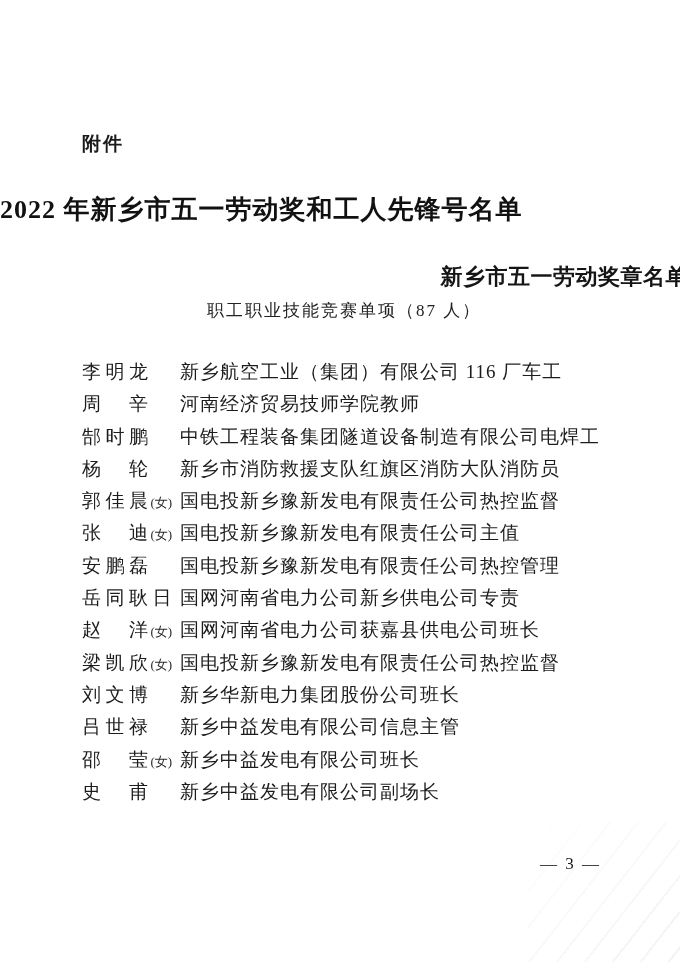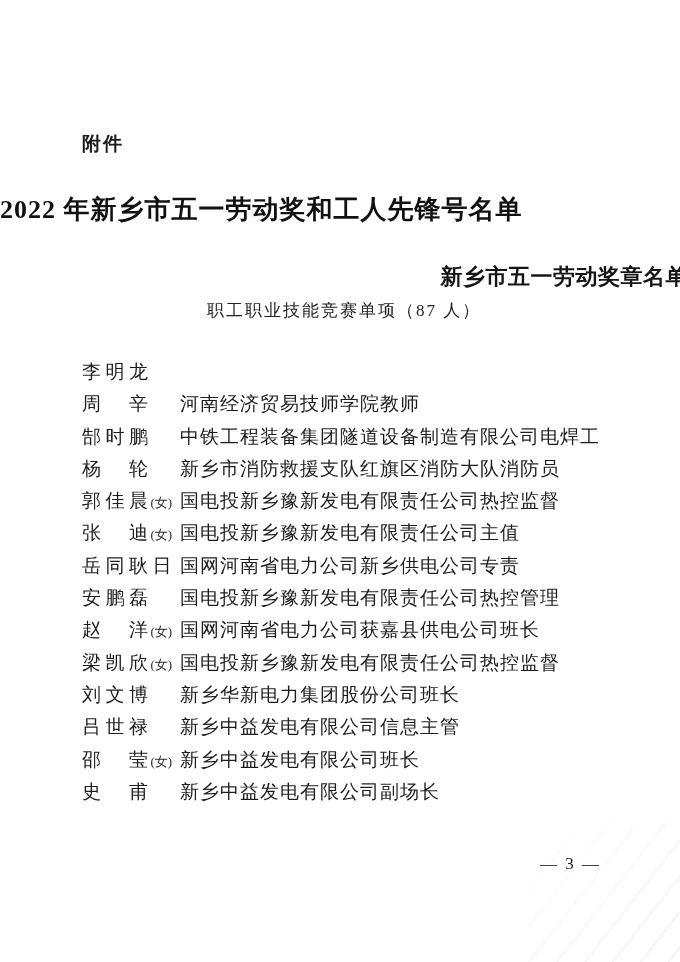--- a/index.html
+++ b/index.html
@@ -138,20 +138,21 @@
 
   <div class="section-subtitle">职工职业技能竞赛单项（87 人）</div>
 
   <div class="awardee-list">
 
       <div class="row">
         <span class="name-box">
           <span class="name">李明龙</span>
           <span class="gender"></span>
         </span>
+        <span class="desc">新乡航空工业（集团）有限公司 116 厂车工</span>
       </div>
 
 
       <div class="row">
         <span class="name-box">
           <span class="name">周　辛</span>
           <span class="gender"></span>
         </span>
         <span class="desc">河南经济贸易技师学院教师</span>
       </div>
@@ -183,36 +184,36 @@
       <div class="row">
         <span class="name-box">
           <span class="name">张　迪</span>
           <span class="gender">(女)</span>
         </span>
         <span class="desc">国电投新乡豫新发电有限责任公司主值</span>
       </div>
 
       <div class="row">
         <span class="name-box">
+          <span class="name">安鹏磊</span>
+          <span class="gender"></span>
+        </span>
+        <span class="desc">国电投新乡豫新发电有限责任公司热控管理</span>
+      </div>
+
+      <div class="row">
+        <span class="name-box">
           <span class="name">岳同耿日</span>
           <span class="gender"></span>
         </span>
         <span class="desc">国网河南省电力公司新乡供电公司专责</span>
       </div>
 
       <div class="row">
         <span class="name-box">
-          <span class="name">安鹏磊</span>
-          <span class="gender"></span>
-        </span>
-        <span class="desc">国电投新乡豫新发电有限责任公司热控管理</span>
-      </div>
-
-      <div class="row">
-        <span class="name-box">
           <span class="name">赵　洋</span>
           <span class="gender">(女)</span>
         </span>
         <span class="desc">国网河南省电力公司获嘉县供电公司班长</span>
       </div>
 
       <div class="row">
         <span class="name-box">
           <span class="name">梁凯欣</span>
           <span class="gender">(女)</span>

